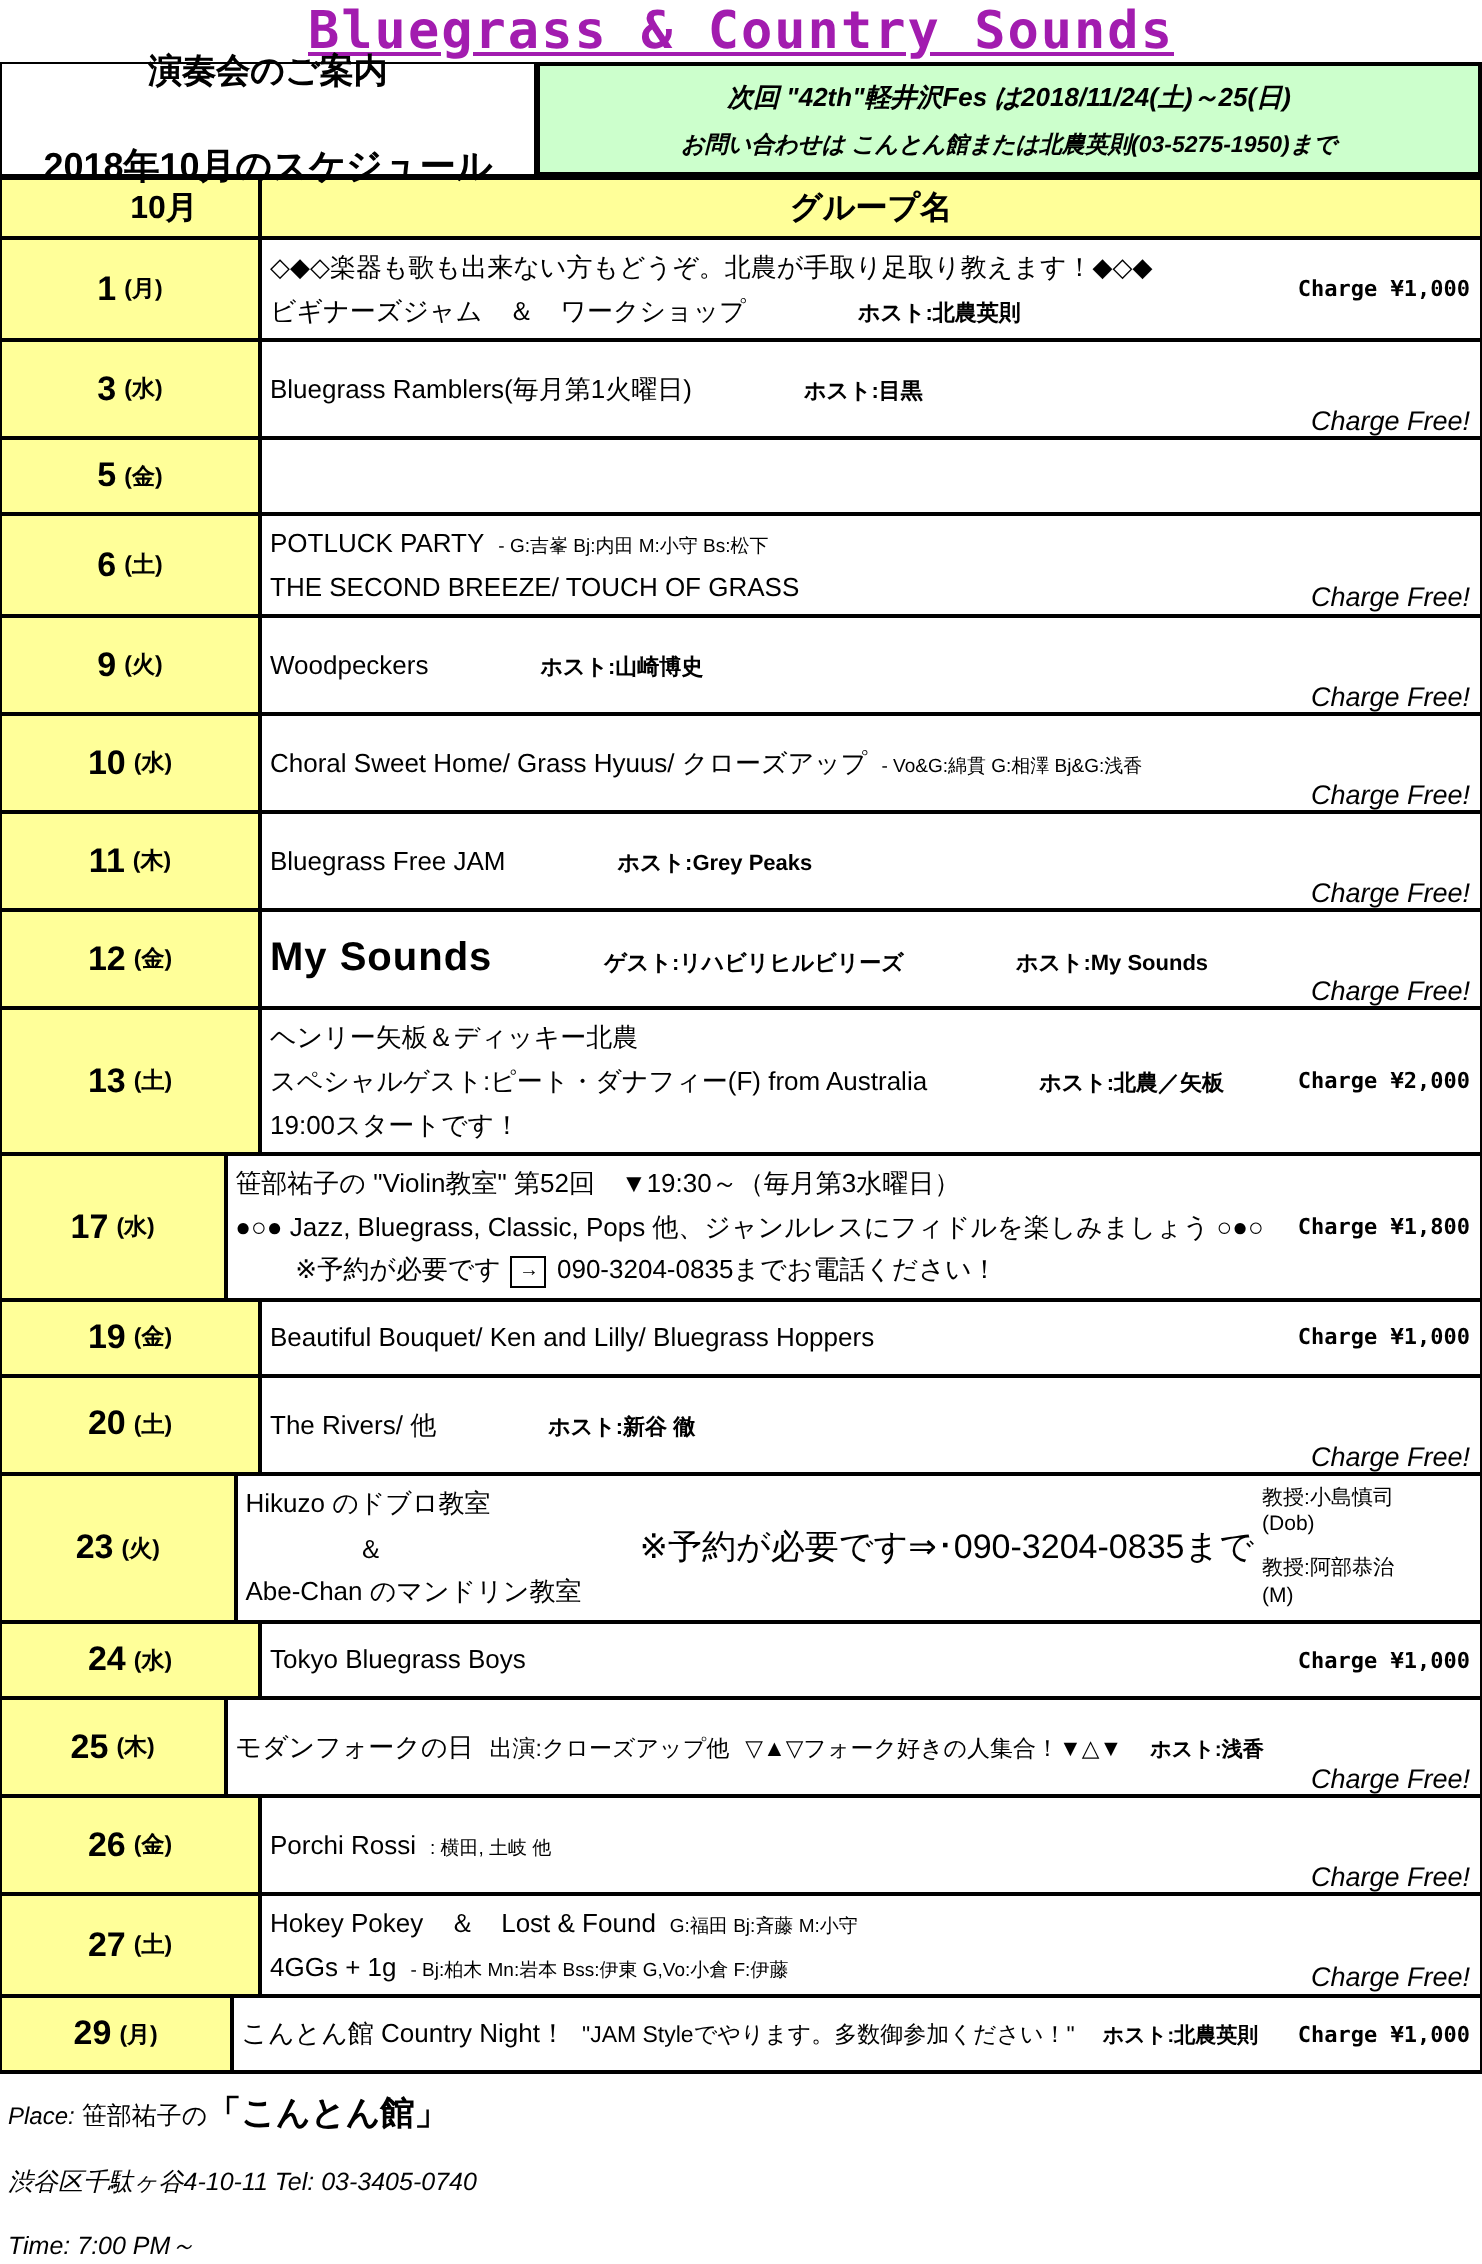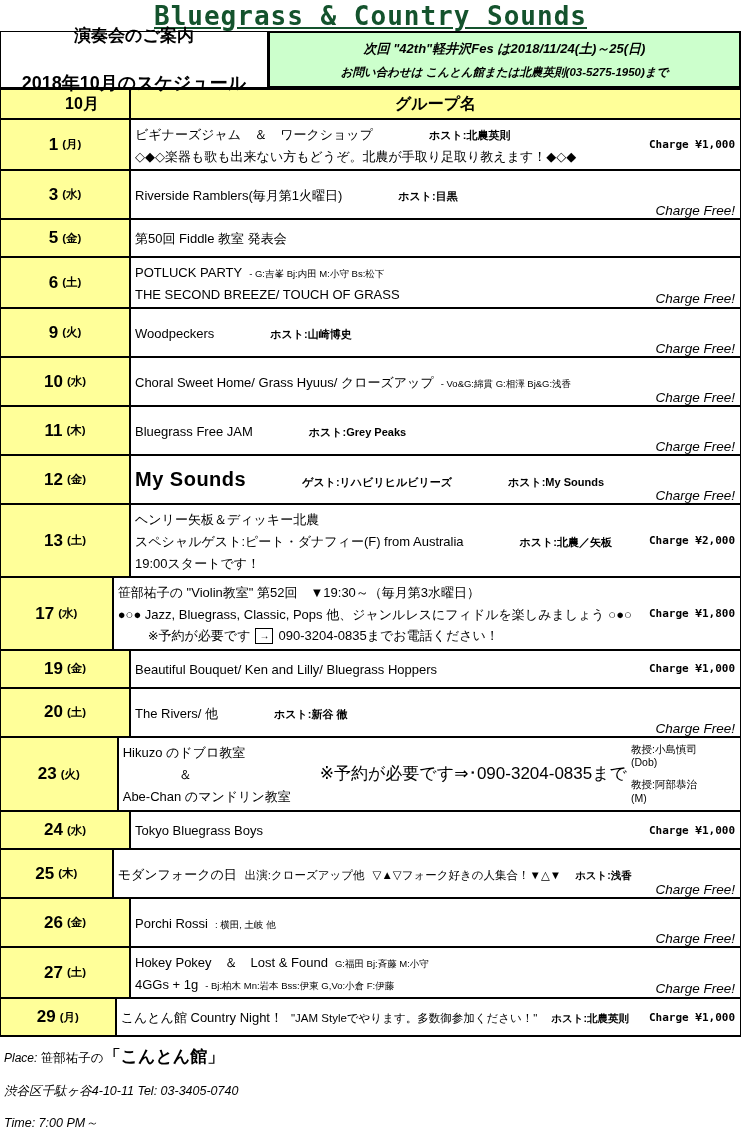--- a/index.html
+++ b/index.html
@@ -7,21 +7,21 @@
   body {
     width:741px; height:1132px;
     font-family:"Liberation Sans","DejaVu Sans",sans-serif;
     color:#000; overflow:hidden;
   }
   .page { width:741px; height:1132px; background:#fff; }
 
   
   .title {
     text-align:center; font-size:26px; font-weight:bold;
-    color:#14532d; text-decoration:underline;
+    color:#a21caf; text-decoration:underline;
     letter-spacing:1px; padding-top:1px; height:31px;
     font-family:"DejaVu Sans Mono","Liberation Mono",monospace;
   }
 
   
   .head-band { display:flex; align-items:stretch; height:57px; }
   .info-left {
     width:268px; border:1px solid #000; background:#fff;
     display:flex; flex-direction:column; justify-content:center;
     text-align:center; font-weight:bold;
@@ -113,46 +113,43 @@
       <div class="h-month">10月</div>
       <div class="h-group">グループ名</div>
     </div>
     <div id="schedule-rows">
         <div class="t-row">
           <div class="date-cell">
             <span class="date-num">1</span>
             <span class="date-day">(月)</span>
           </div>
           <div class="row-main">
+            <div class="line"><span class="p-main">◇◆◇楽器も歌も出来ない方もどうぞ。北農が手取り足取り教えます！◆◇◆</span></div>
             <div class="line"><span class="p-main">ビギナーズジャム　＆　ワークショップ</span><span class="p-host">ホスト:北農英則</span></div>
-            <div class="line"><span class="p-main">◇◆◇楽器も歌も出来ない方もどうぞ。北農が手取り足取り教えます！◆◇◆</span></div>
           </div>
           <div class="row-right">
             <span class="charge-paid">Charge ¥1,000</span>
           </div>
         </div>
         <div class="t-row">
           <div class="date-cell">
             <span class="date-num">3</span>
             <span class="date-day">(水)</span>
           </div>
           <div class="row-main">
-            <div class="line"><span class="p-main">Riverside Ramblers(毎月第1火曜日)</span><span class="p-host">ホスト:目黒</span></div>
+            <div class="line"><span class="p-main">Bluegrass Ramblers(毎月第1火曜日)</span><span class="p-host">ホスト:目黒</span></div>
           </div>
           <div class="row-right">
             <span class="charge-free">Charge Free!</span>
           </div>
         </div>
         <div class="t-row">
           <div class="date-cell">
             <span class="date-num">5</span>
             <span class="date-day">(金)</span>
-          </div>
-          <div class="row-main">
-            <div class="line"><span class="p-main">第50回  Fiddle 教室 発表会</span></div>
           </div>
           <div class="row-right"></div>
         </div>
         <div class="t-row">
           <div class="date-cell">
             <span class="date-num">6</span>
             <span class="date-day">(土)</span>
           </div>
           <div class="row-main">
             <div class="line"><span class="p-main">POTLUCK PARTY</span><span class="p-small">- G:吉峯  Bj:内田  M:小守  Bs:松下</span></div>

